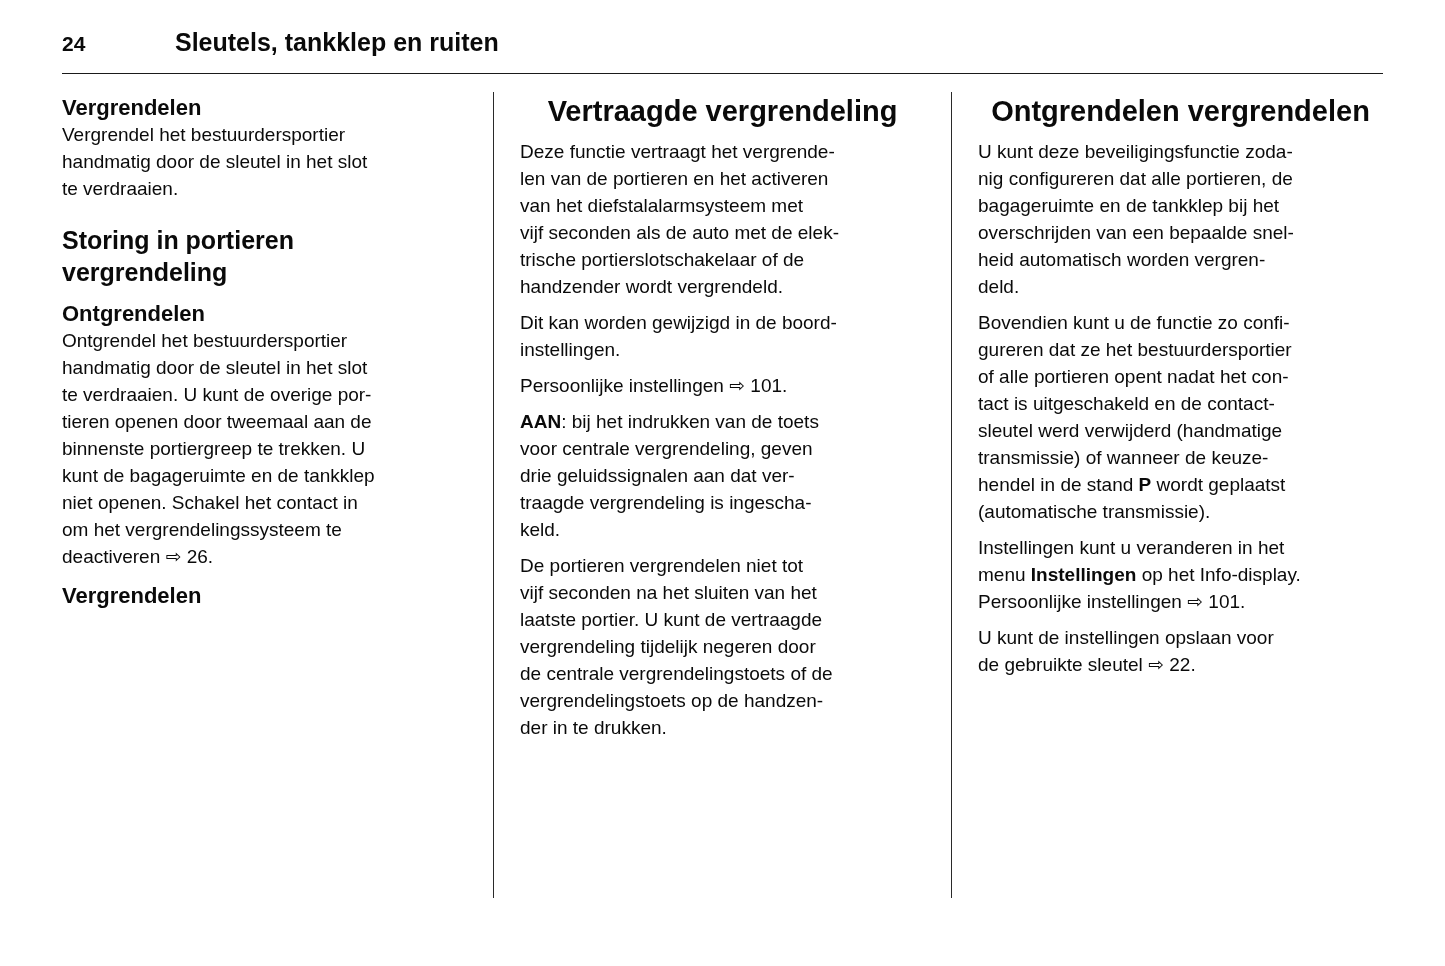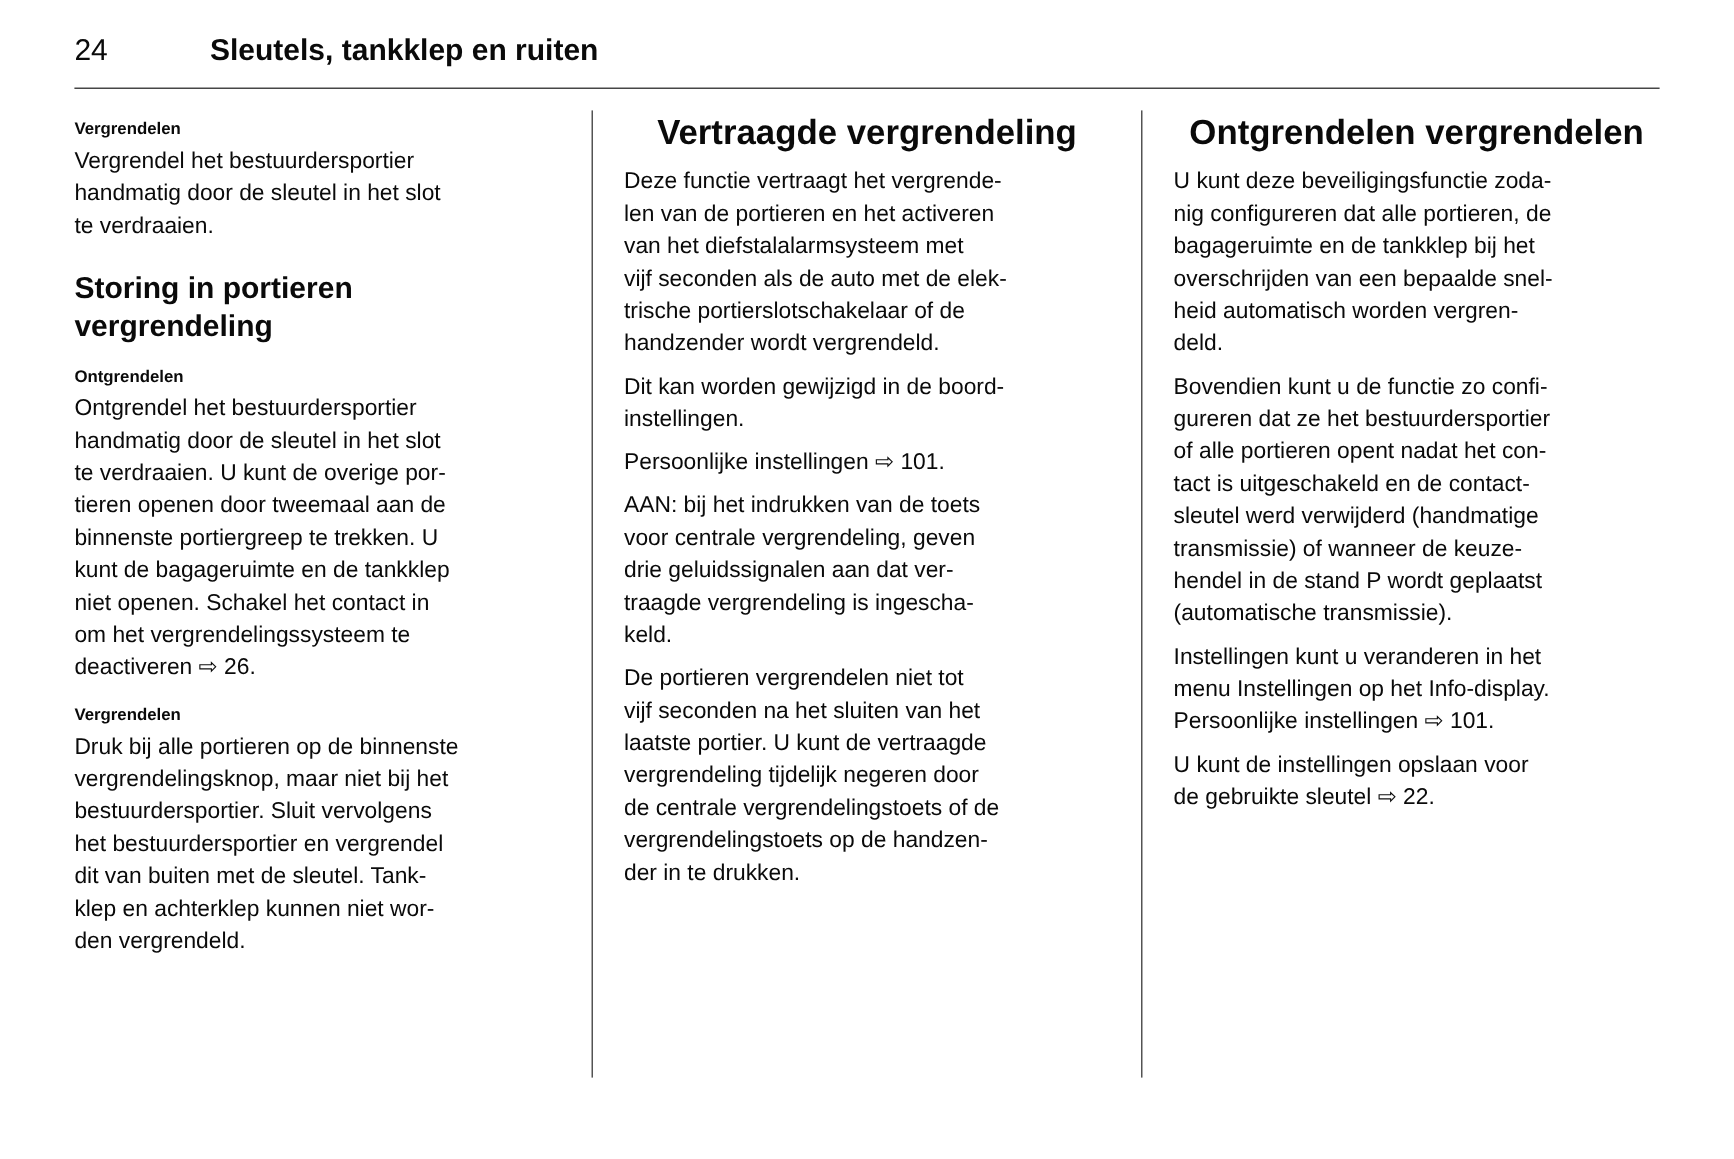--- a/index.html
+++ b/index.html
@@ -12,22 +12,22 @@
     font-family: "Liberation Sans", "DejaVu Sans", sans-serif;
     padding: 28px 62px 0 62px;
     overflow: hidden;
   }
   header.page-head {
     display: flex;
     align-items: baseline;
     margin-bottom: 16px;
   }
   .page-num {
-    font-size: 25px;
-    font-weight: normal;
+    font-size: 21px;
+    font-weight: bold;
     width: 113px;
   }
   .chapter {
     font-size: 25px;
     font-weight: bold;
     margin: 0;
   }
   .header-rule {
     border: none;
     border-top: 1.6px solid #1a1a1a;
@@ -47,41 +47,41 @@
   .col + .col { border-left: 1px solid #2a2a2a; }
 
   .col p, .col h2, .col h3 { white-space: pre-line; }
 
   .col p {
     font-size: 19px;
     line-height: 27px;
     margin: 0 0 9px 0;
   }
   h3.subhead {
-    font-size: 14px;
+    font-size: 22px;
     line-height: 27px;
     font-weight: bold;
     margin: 12px 0 0 0;
   }
   h3.subhead:first-child { margin-top: 0; }
   h2.midhead {
     font-size: 25px;
     line-height: 32px;
     font-weight: bold;
     margin: 22px 0 10px 0;
   }
   h2.bighead {
     font-size: 29px;
     line-height: 34px;
     font-weight: bold;
     margin: 0 0 10px 0;
     white-space: normal;
     text-align: center;
   }
-  b.inline-bold { font-weight: normal; margin-top: 14px; }
+  b.inline-bold { font-weight: bold; margin-top: 14px; }
 
   
   .lock-icon {
     display: inline-block;
     position: relative;
     width: 13px;
     height: 17px;
     vertical-align: -2px;
   }
   .lock-icon::before {            
@@ -134,27 +134,20 @@
 handmatig door de sleutel in het slot
 te verdraaien. U kunt de overige por-
 tieren openen door tweemaal aan de
 binnenste portiergreep te trekken. U
 kunt de bagageruimte en de tankklep
 niet openen. Schakel het contact in
 om het vergrendelingssysteem te
 deactiveren ⇨ 26.</p>
 
       <h3 class="subhead">Vergrendelen</h3>
-      <p>Druk bij alle portieren op de binnenste
-vergrendelingsknop, maar niet bij het
-bestuurdersportier. Sluit vervolgens
-het bestuurdersportier en vergrendel
-dit van buiten met de sleutel. Tank-
-klep en achterklep kunnen niet wor-
-den vergrendeld.</p>
     </section>
 
     <section class="col">
       <h2 class="bighead">Vertraagde vergrendeling</h2>
       <p>Deze functie vertraagt het vergrende-
 len van de portieren en het activeren
 van het diefstalalarmsysteem met
 vijf seconden als de auto met de elek-
 trische portierslotschakelaar of de
 handzender wordt vergrendeld.</p>

